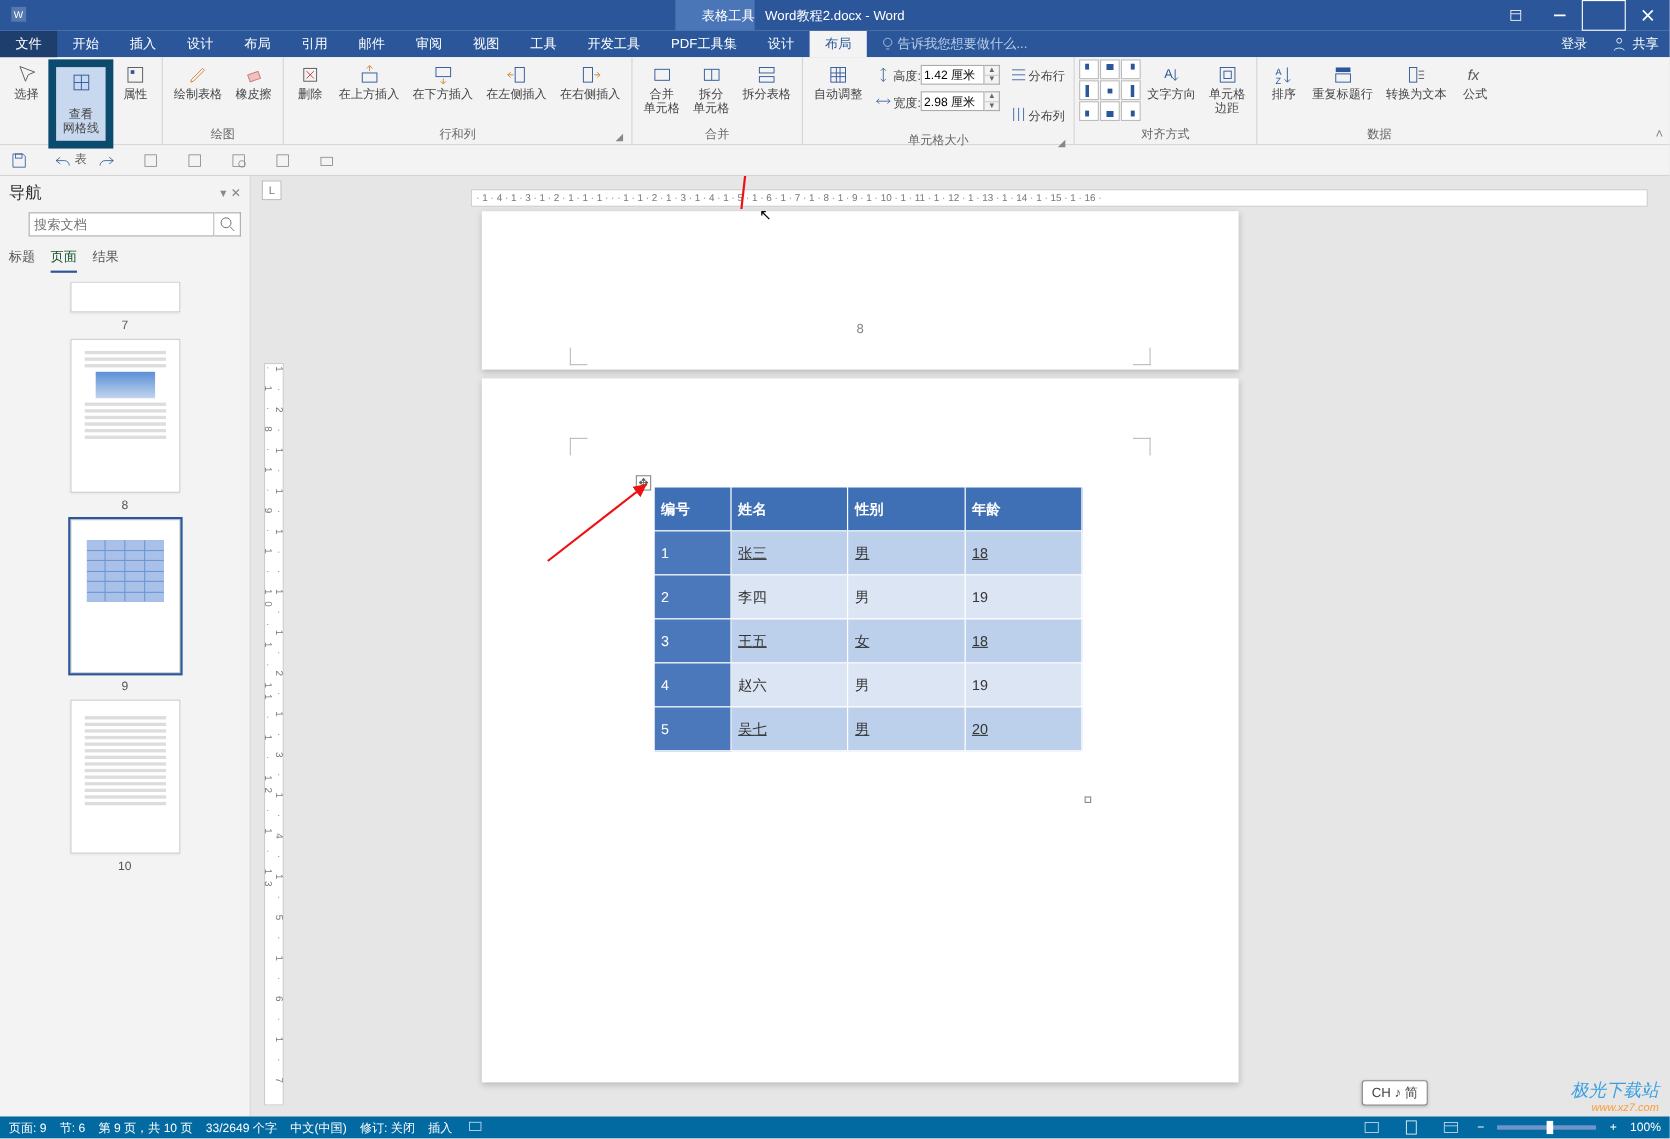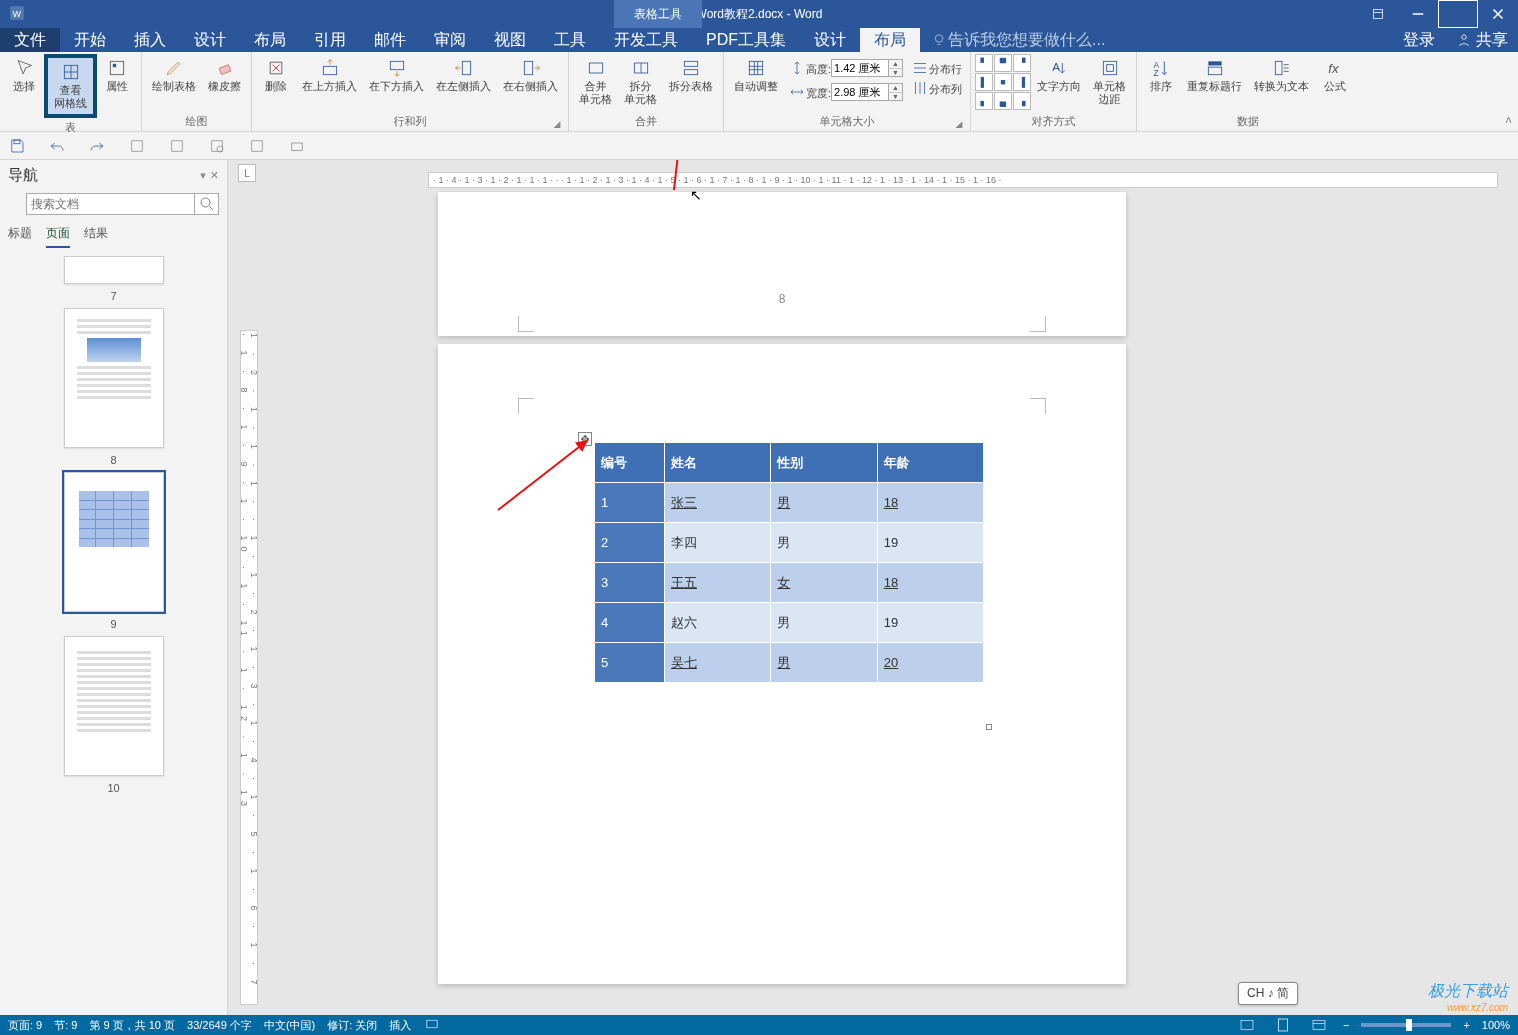--- a/index.html
+++ b/index.html
@@ -2,42 +2,42 @@
 <html><head>
 <meta charset="utf-8">
 <style>
 * { margin: 0; padding: 0; box-sizing: border-box; font-family: "Microsoft YaHei", sans-serif; }
 body { background: #e6e6e6; width: 1518px; height: 1035px; overflow: hidden; position: relative; }
 
 
 .titlebar { background: #2b579a; height: 28px; display: flex; align-items: center; color: #fff; font-size: 12px; position: relative; }
 .titlebar .save-icon { margin-left: 8px; }
 .titlebar .title { position: absolute; left: 50%; transform: translateX(-50%); }
-.titlebar .tool-context { position: absolute; left: 614px; width: 88px; text-align: center; background: #4a76b8; height: 28px; line-height: 28px; }
+.titlebar .tool-context { position: absolute; left: 614px; width: 72px; text-align: right; background: #4a76b8; height: 28px; line-height: 28px; }
 .window-controls { position: absolute; right: 0; display: flex; }
 .window-controls div { width: 40px; height: 28px; display: flex; align-items: center; justify-content: center; }
 .wc-icon-box { width: 12px; height: 12px; border: 1px solid #fff; }
 
 
-.menubar { background: #2b579a; height: 24px; display: flex; align-items: stretch; color: #fff; font-size: 16px; }
+.menubar { background: #2b579a; height: 24px; display: flex; align-items: stretch; color: #fff; font-size: 12px; }
 .menubar .file-tab { background: #1e3e6e; padding: 0 14px; display: flex; align-items: center; }
 .menubar .tab { padding: 0 14px; display: flex; align-items: center; cursor: pointer; }
 .menubar .tab.active { background: #f3f3f3; color: #2b579a; }
 .menubar .tell-me { display: flex; align-items: center; color: #b8cce4; margin-left: 10px; }
 .menubar .right { margin-left: auto; display: flex; }
 .menubar .right .tab { padding: 0 10px; }
 
 
 .ribbon { background: #f3f3f3; height: 80px; display: flex; border-bottom: 1px solid #d4d4d4; }
 .ribbon-group { display: flex; flex-direction: column; border-right: 1px solid #d4d4d4; padding: 2px 4px 0 4px; }
 .ribbon-group .buttons { display: flex; flex: 1; align-items: flex-start; }
 .ribbon-group .label { text-align: center; font-size: 11px; color: #666; padding: 2px 0; position: relative; }
 .ribbon-group .label .launcher { position: absolute; right: 2px; bottom: 2px; width: 10px; height: 10px; font-size: 9px; color: #888; }
 .rbtn { display: flex; flex-direction: column; align-items: center; justify-content: flex-start; padding: 4px 6px; font-size: 11px; color: #444; cursor: pointer; text-align: center; min-width: 40px; }
-.rbtn.selected { background: #c8d8ee; border: 4px solid #0c4a6e; }
+.rbtn.selected { background: #c8d8ee; border: 7px solid #0c4a6e; gap: 11px; }
 .rbtn .ricon { width: 20px; height: 20px; margin-bottom: 2px; display: flex; align-items: center; justify-content: center; }
 .rbtn .rtext { line-height: 13px; }
 .small-row { display: flex; align-items: flex-end; font-size: 11px; color: #444; padding: 1px 2px; }
 .small-row input { width: 58px; height: 18px; font-size: 11px; border: 1px solid #aaa; text-align: left; padding-left: 2px; }
 .spinner { width: 14px; height: 18px; border: 1px solid #aaa; border-left: none; display: flex; flex-direction: column; font-size: 7px; color: #666; }
 .spinner div { flex: 1; display: flex; align-items: center; justify-content: center; border-bottom: 1px solid #ccc; }
 .spinner div:last-child { border-bottom: none; }
 .align-grid { display: grid; grid-template-columns: repeat(3, 18px); grid-template-rows: repeat(3, 18px); gap: 1px; }
 .align-grid div { border: 1px solid #bbb; display: flex; align-items: center; justify-content: center; font-size: 9px; color:#2b579a; background:#fff; }
 
@@ -343,21 +343,21 @@
               <path d="M4 12h16m-13-3l-3 3 3 3m10-6l3 3-3 3" stroke="#2b579a" fill="none"></path>
             </svg>
           <span>宽度:</span>
           <input value="2.98 厘米" style="">
           <div class="spinner">
               <div>▲</div>
               <div>▼</div>
             </div>
         </div>
       </div>
-      <div style="display:flex;flex-direction:column;gap:0;padding:4px 2px">
+      <div style="display:flex;flex-direction:column;gap:16px;padding:4px 2px">
         <div class="small-row">
             <svg class="i" viewBox="0 0 24 24">
               <path d="M4 6h16M4 12h16M4 18h16" stroke="#2b579a"></path>
             </svg>
             <span>分布行</span>
           </div>
         <div class="small-row">
             <svg class="i" viewBox="0 0 24 24">
               <path d="M6 4v16M12 4v16M18 4v16" stroke="#2b579a"></path>
             </svg>
@@ -655,21 +655,21 @@
   <div class="cursor-img">↖</div>
 </div>
 
 <div class="ime-badge">CH ♪ 简</div>
 <div class="watermark">
   <span>极光下载站</span><span class="sub">www.xz7.com</span>
 </div>
 
 <div class="statusbar">
   <span>页面: 9</span>
-  <span>节: 9</span>
+  <span>节: 6</span>
   <span>第 9 页，共 10 页</span>
   <span>33/2649 个字</span>
   <span>中文(中国)</span>
   <span>修订: 关闭</span>
   <span>插入</span>
   <span><svg class="i" viewBox="0 0 24 24">
         <rect x="5" y="7" width="14" height="10" fill="none" stroke="#cde0f5"></rect>
       </svg></span>
   <div class="spacer"></div>
   <div class="view-btn">

